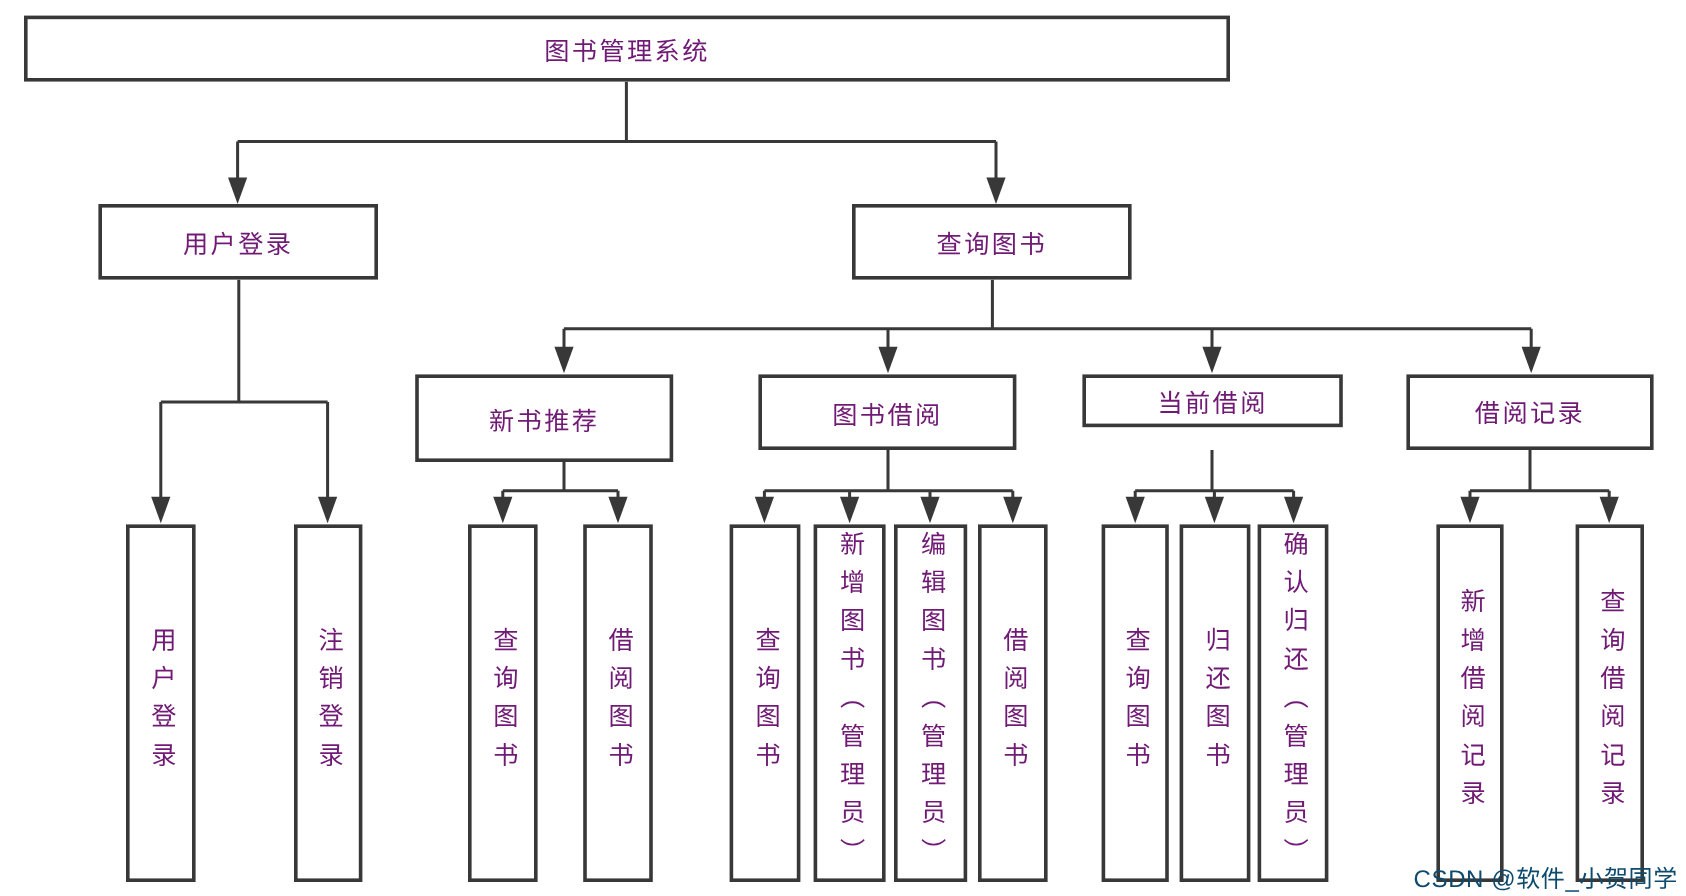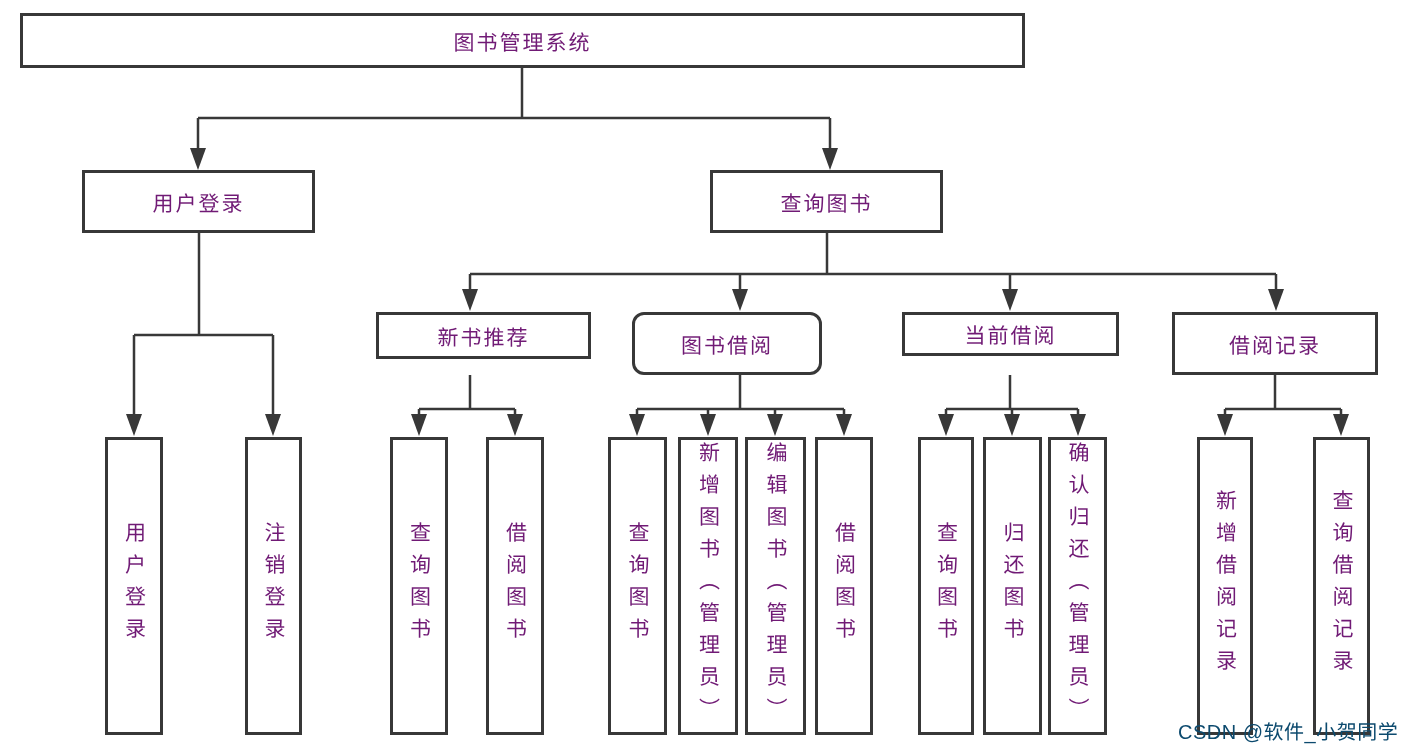--- a/index.html
+++ b/index.html
@@ -83,22 +83,22 @@
       <polygon points="1217,414 1233,414 1225,436"></polygon>
       <polygon points="1333,414 1349,414 1341,436"></polygon>
     </g>
   </svg>
 
   <div class="node" style="left:20px; top:13px; width:1005px; height:55px;">图书管理系统</div>
 
   <div class="node" style="left:82px; top:170px; width:233px; height:63px;">用户登录</div>
   <div class="node" style="left:710px; top:170px; width:233px; height:63px;">查询图书</div>
 
-  <div class="node" style="left:376px; top:312px; width:215px; height:47px;">新书推荐</div>
-  <div class="node" style="left:632px; top:312px; width:190px; height:63px;border-radius:12px;">图书借阅</div>
+  <div class="node" style="left:346px; top:312px; width:215px; height:73px;">新书推荐</div>
+  <div class="node" style="left:632px; top:312px; width:215px; height:63px;">图书借阅</div>
   <div class="node" style="left:902px; top:312px; width:217px; height:44px;">当前借阅</div>
   <div class="node" style="left:1172px; top:312px; width:206px; height:63px;font-family:Liberation Mono, monospace;">借阅记录</div>
 
   <div class="node v" style="left:105px; top:437px; width:58px; height:298px;">用户登录</div>
   <div class="node v" style="left:245px; top:437px; width:57px; height:298px;">注销登录</div>
 
   <div class="node v" style="left:390px; top:437px; width:58px; height:298px;">查询图书</div>
   <div class="node v" style="left:486px; top:437px; width:58px; height:298px;">借阅图书</div>
 
   <div class="node v" style="left:608px; top:437px; width:59px; height:298px;">查询图书</div>

